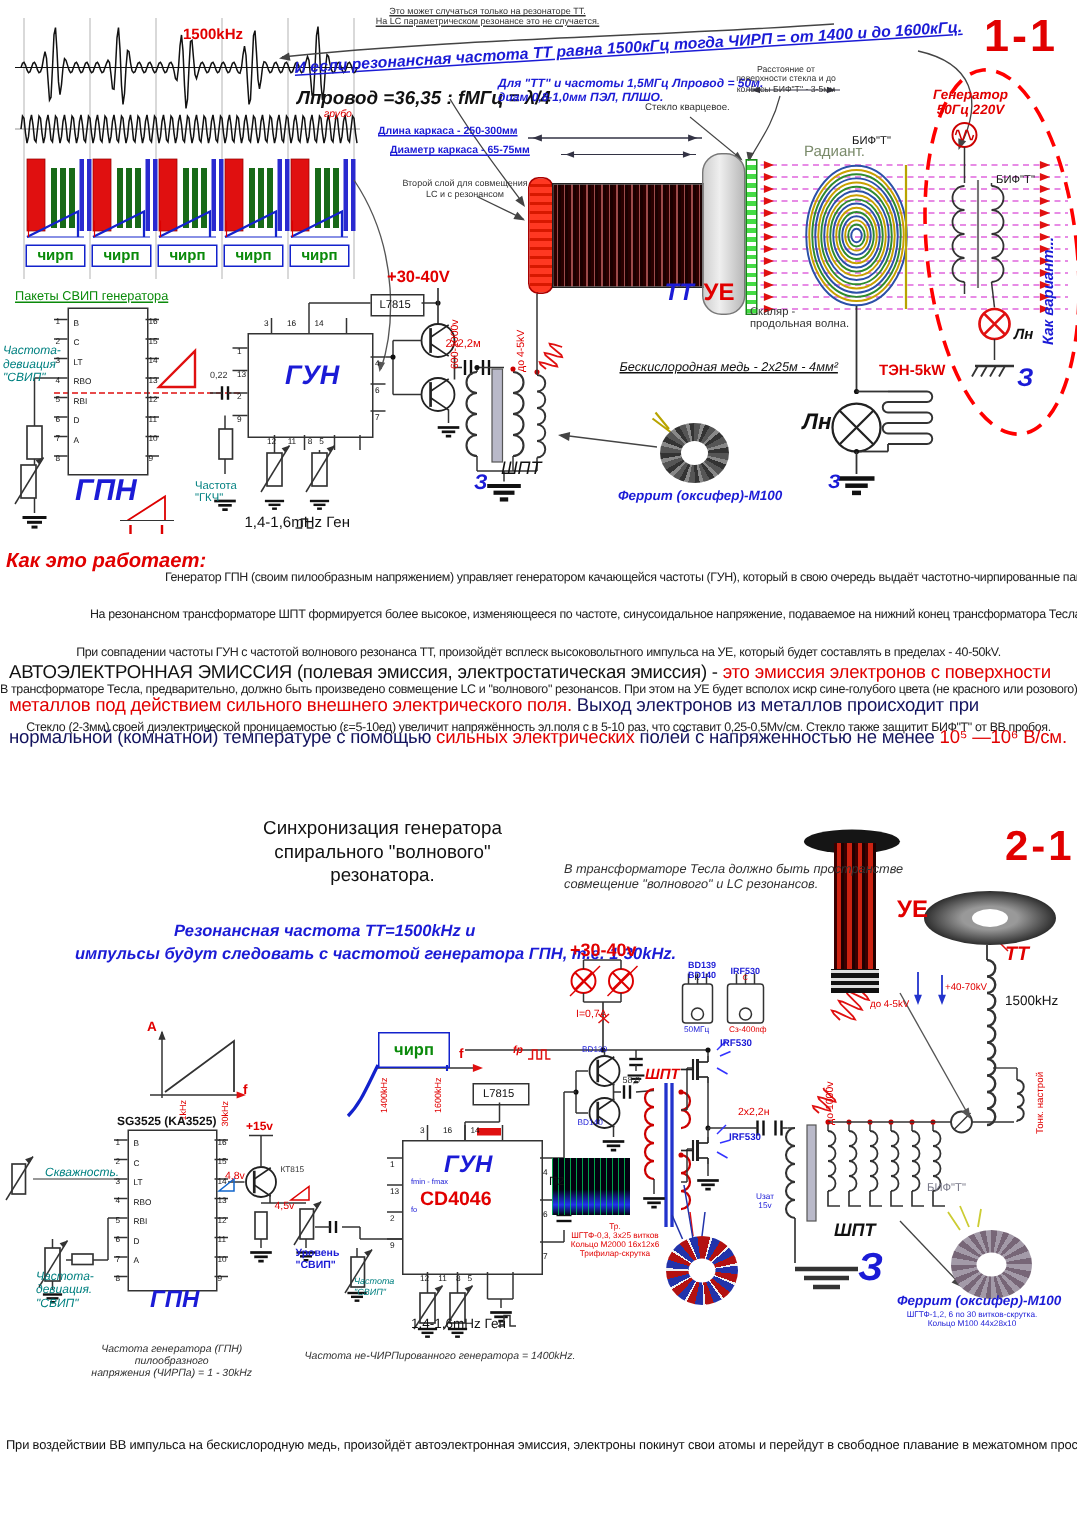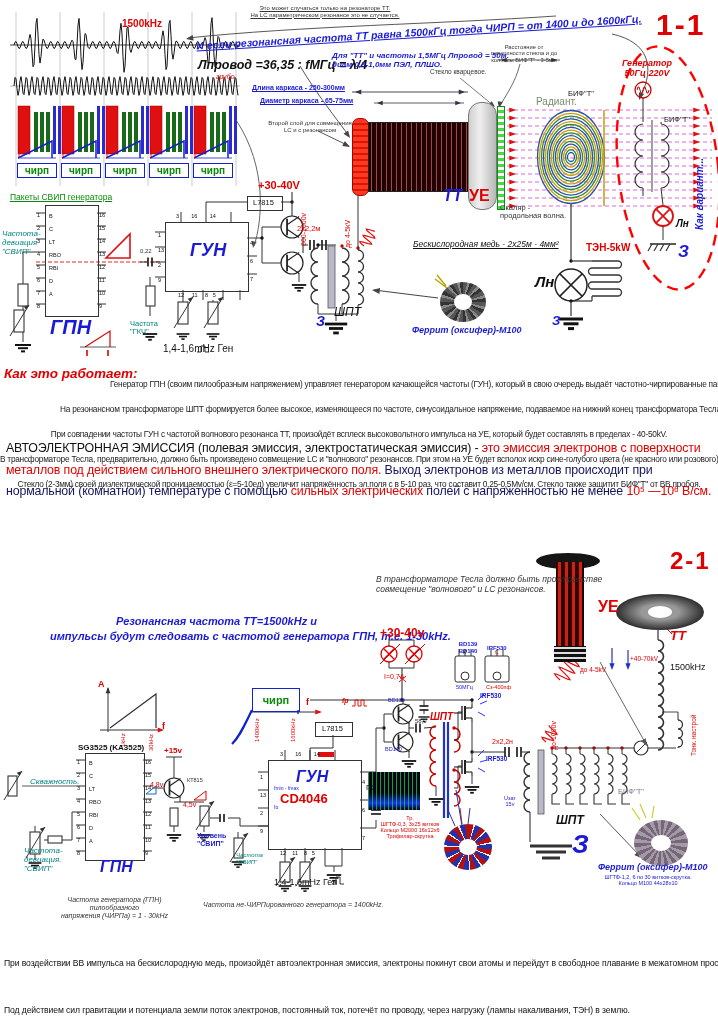--- a/index.html
+++ b/index.html
@@ -763,21 +763,23 @@
     <span class="nw" style="display:block;padding-left:60px">На резонансном трансформаторе ШПТ формируется более высокое, изменяющееся по частоте, синусоидальное напряжение, подаваемое на нижний конец трансформатора Тесла - ТТ.</span>
     <span class="nw" style="display:block">При совпадении частоты ГУН с частотой волнового резонанса ТТ, произойдёт всплеск высоковольтного импульса на УЕ, который будет составлять в пределах - 40-50kV.</span>
     <span class="nw" style="display:block">В трансформаторе Тесла, предварительно, должно быть произведено совмещение LC и "волнового" резонансов. При этом на УЕ будет всполох искр сине-голубого цвета (не красного или розового).</span>
     <span class="nw" style="display:block">Стекло (2-3мм) своей диэлектрической проницаемостью (ε=5-10ед) увеличит напряжённость эл.поля с в 5-10 раз, что составит 0,25-0,5Мv/см. Стекло также защитит БИФ"Т" от ВВ пробоя.</span>
   </div>
 
   <div class="lbl" style="left:6px;top:438px;width:708px;font-size:12.4px;font-weight:normal;line-height:1.75;white-space:normal;letter-spacing:-0.15px">
     <span style="color:#111">АВТОЭЛЕКТРОННАЯ ЭМИССИЯ (полевая эмиссия, электростатическая эмиссия) - </span><span class="red">это эмиссия электронов с поверхности металлов под действием сильного внешнего электрического поля. </span><span class="navy">Выход электронов из металлов происходит при нормальной (комнатной) температуре с помощью </span><span class="red">сильных электрических </span><span class="navy">полей с напряженностью не менее </span><span class="red">10⁵ —10⁶ В/см.</span>
   </div>
 
-  <span class="lbl red b nw" style="left:670px;top:548px;font-size:24px;letter-spacing:2px">2-1</span>
+  <span class="lbl c" style="left:155px;top:545px;width:200px;font-size:12.5px;line-height:1.25">Синхронизация генератора
+спирального "волнового" резонатора.</span>
+  <span class="lbl red b nw" style="left:670px;top:548px;font-size:28px;letter-spacing:2px">2-1</span>
   <span class="lbl i" style="left:376px;top:575px;font-size:8.5px;color:#333">В трансформаторе Тесла должно быть пространстве
 совмещение "волнового" и LC резонансов.</span>
   <span class="lbl blue b i nw" style="left:116px;top:615px;font-size:11px">Резонансная частота ТТ=1500kHz и</span>
   <span class="lbl blue b i nw" style="left:50px;top:630px;font-size:11px">импульсы будут следовать с частотой генератора ГПН, т.е. 1-30kHz.</span>
   <span class="lbl red b nw" style="left:380px;top:627px;font-size:12px">+30-40v</span>
   <span class="lbl red nw" style="left:384px;top:673px;font-size:7px">I=0,7А</span>
   <span class="lbl blue b c" style="left:456px;top:641px;width:24px;font-size:6px">BD139
 BD140</span>
   <span class="lbl blue b nw" style="left:487px;top:645px;font-size:6px">IRF530</span>
   <span class="lbl nw" style="left:463px;top:650px;font-size:5px">К</span>
@@ -893,17 +895,16 @@
   <div class="ttor2"></div>
   <div class="ttor2i"></div>
   <div class="osc"></div>
   <div class="trtor"></div>
   <div class="trtori"></div>
   <div class="tor3"></div>
   <div class="tor3i"></div>
 
   <div class="lbl" style="left:4px;top:928px;width:712px;font-size:8.6px;color:#111;line-height:23.5px;letter-spacing:-0.1px">
     <span class="nw" style="display:block">При воздействии ВВ импульса на бескислородную медь, произойдёт автоэлектронная эмиссия, электроны покинут свои атомы и перейдут в свободное плавание в межатомном пространстве провода.</span>
-    <span class="nw" style="display:block">Под действием сил гравитации и потенциала земли поток электронов, постоянный ток, потечёт по проводу, через нагрузку (лампы накаливания, ТЭН) в землю.</span>
     
     
   </div>
 </div>
 
 </body></html>

